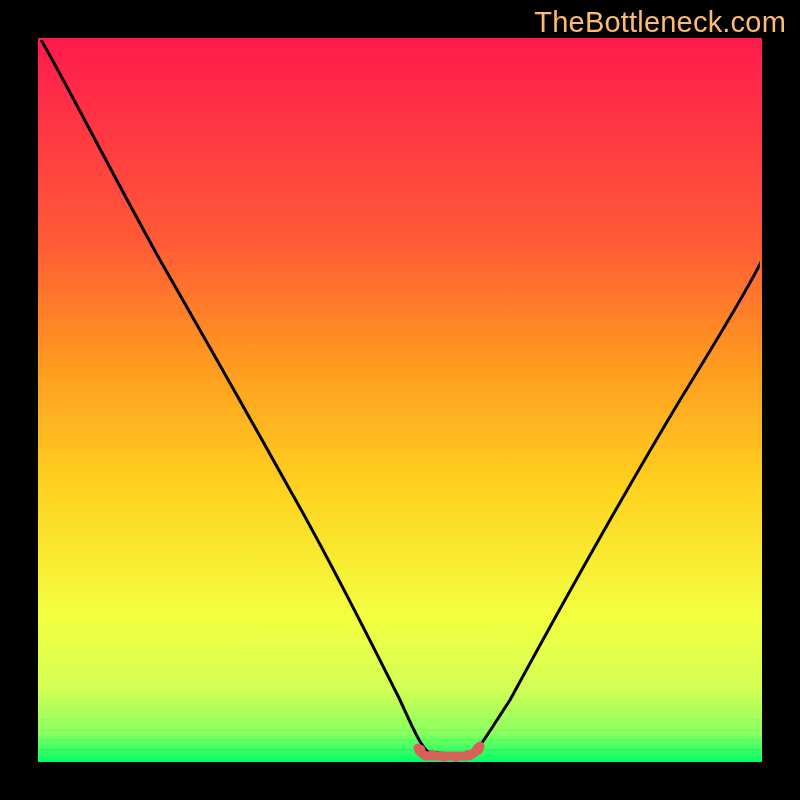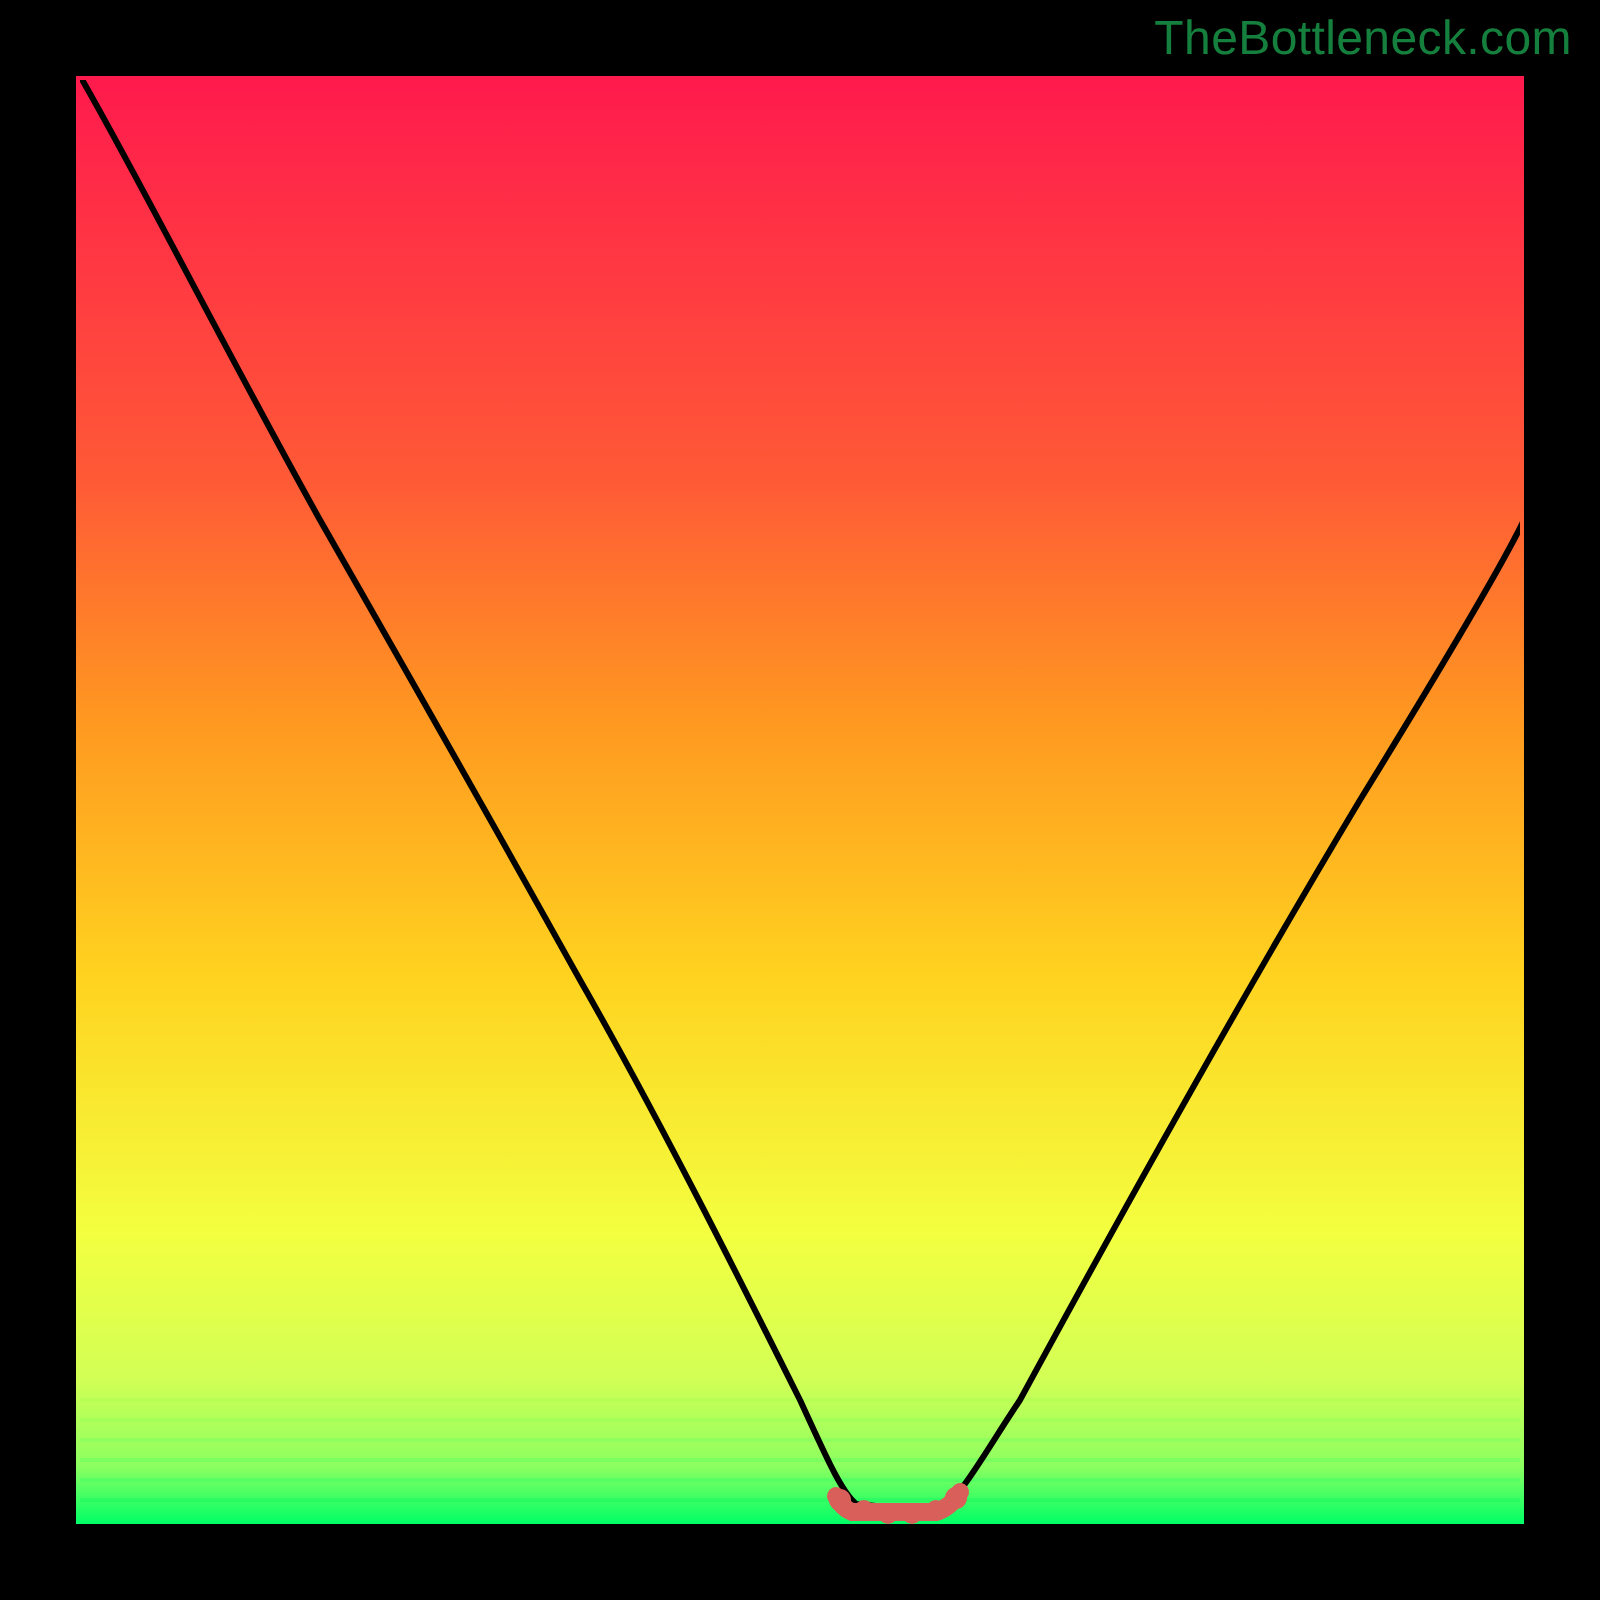--- a/index.html
+++ b/index.html
@@ -15,22 +15,22 @@
     position: absolute;
     left: 0;
     top: 0;
     width: 800px;
     height: 800px;
   }
   .watermark {
     position: absolute;
     top: 6px;
     right: 14px;
-    color: #15803d;
-    font-size: 24px;
+    color: #fdba74;
+    font-size: 29px;
     font-weight: 500;
     letter-spacing: 0.2px;
     z-index: 3;
   }
   svg {
     display: block;
   }
 </style>
 </head>
 <body>

